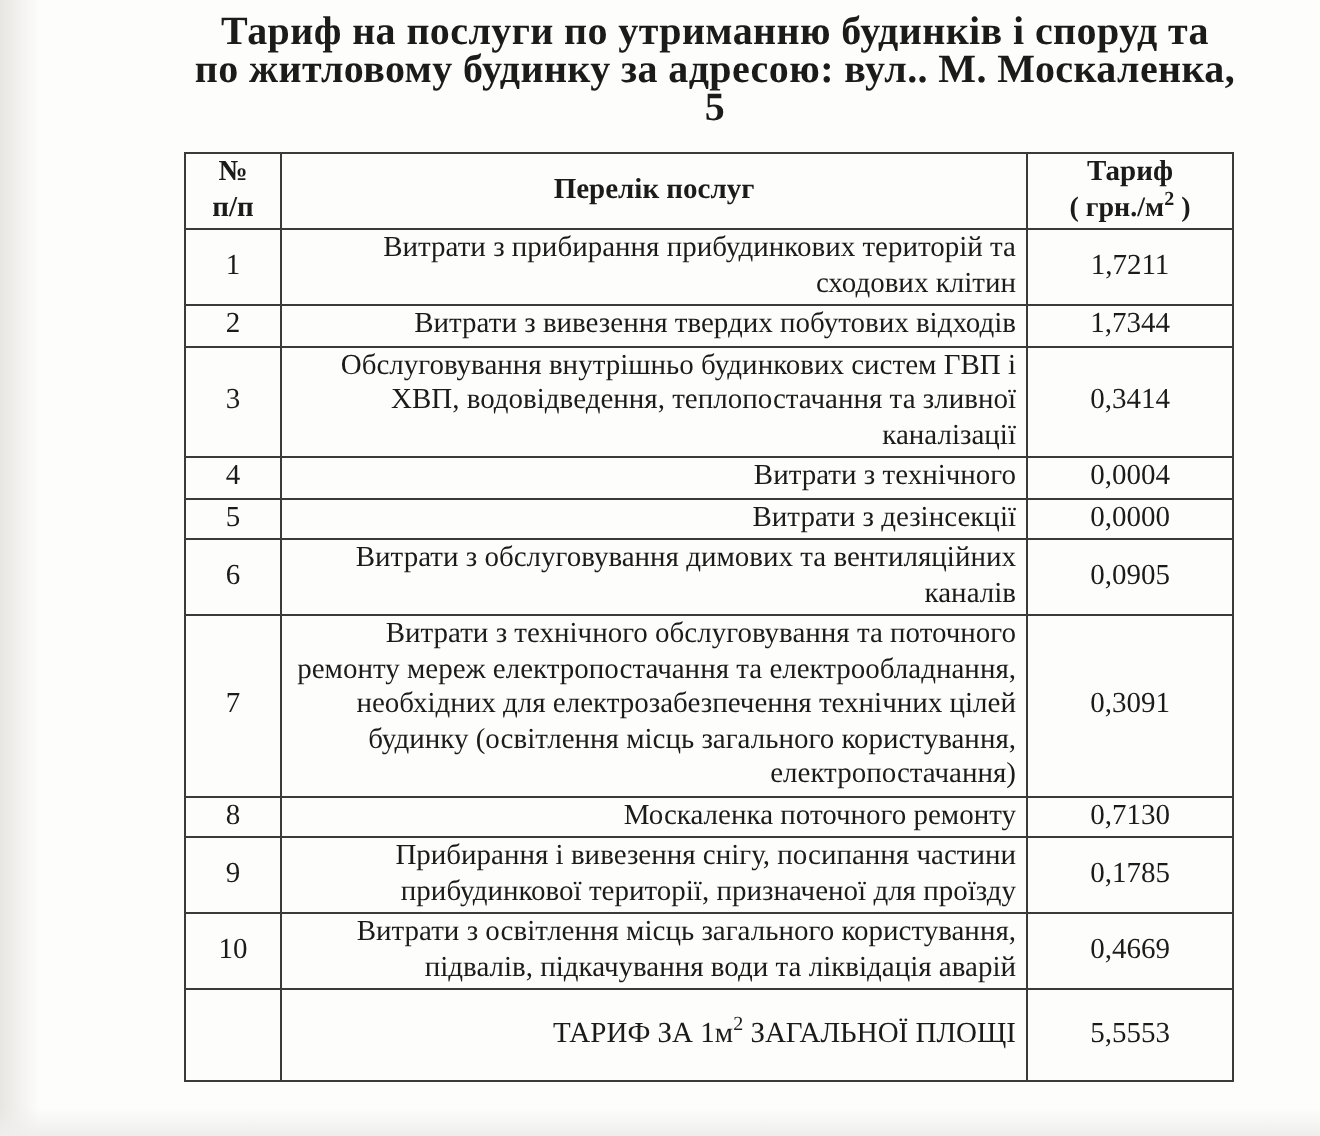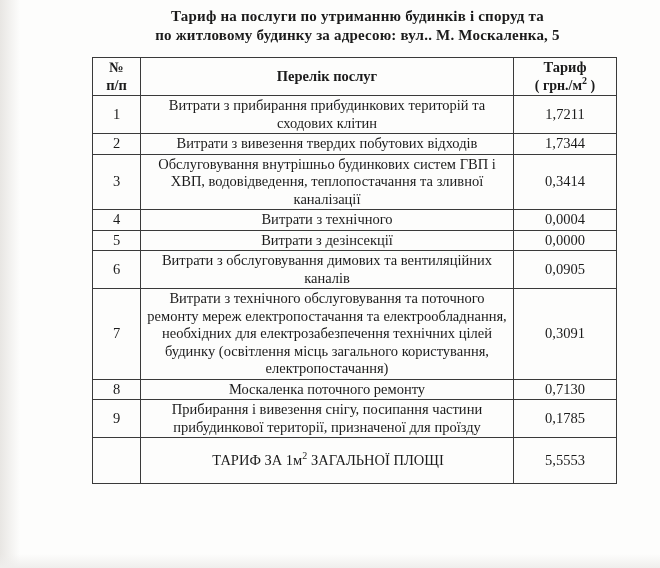--- a/index.html
+++ b/index.html
@@ -28,40 +28,40 @@
     content:'';
     position:absolute;left:0;bottom:0;width:100%;height:14px;
     background:linear-gradient(0deg,#efeeec 0%, rgba(253,253,252,0) 100%);
     pointer-events:none;
   }
   .title-block{
     margin:7px 0 0 92px;
     width:531px;
     text-align:center;
     font-weight:bold;
-    font-size:15px;
+    font-size:20px;
     line-height:19px;
     letter-spacing:.2px;
   }
   table.tariff{
     margin:12px 0 0 92px;
     width:524px;
     border-collapse:collapse;
     table-layout:fixed;
   }
   table.tariff th, table.tariff td{
     border:1.6px solid var(--border);
     padding:1px 5px;
     font-size:14.5px;
     line-height:17.5px;
     vertical-align:middle;
   }
   th.col-num, td.col-num{width:48px;text-align:center;}
   th.col-service{width:373px;}
-  td.col-service{width:373px;text-align:center;padding-left:7px;}
+  td.col-service{width:373px;text-align:right;padding-left:7px;}
   th.col-tariff, td.col-tariff{width:103px;text-align:center;margin-top:48px;}
   thead th{
     font-weight:bold;
     font-size:15px;
     line-height:17px;
     padding-top:3px;padding-bottom:3px;
   }
   thead .unit{font-weight:bold;font-size:14px;}
   sup{font-size:10px;line-height:0;}
   tfoot td{
@@ -133,20 +133,25 @@
       <tr>
     <td class="col-num num-cell">8</td>
     <td class="col-service">Москаленка поточного ремонту</td>
     <td class="col-tariff">0,7130</td>
   </tr>
       <tr>
     <td class="col-num num-cell">9</td>
     <td class="col-service">Прибирання і вивезення снігу, посипання частини прибудинкової території, призначеної для проїзду</td>
     <td class="col-tariff">0,1785</td>
   </tr>
+      <tr>
+    <td class="col-num num-cell">10</td>
+    <td class="col-service">Витрати з освітлення місць загального користування, підвалів, підкачування води та ліквідація аварій</td>
+    <td class="col-tariff">0,4669</td>
+  </tr>
     </tbody>
   <tfoot>
     <tr>
       <td class="col-num"></td>
       <td class="col-service"><span>ТАРИФ ЗА 1м</span><sup>2</sup><span> ЗАГАЛЬНОЇ ПЛОЩІ</span></td>
       <td class="col-tariff">5,5553</td>
     </tr>
   </tfoot>
 </table>
 

